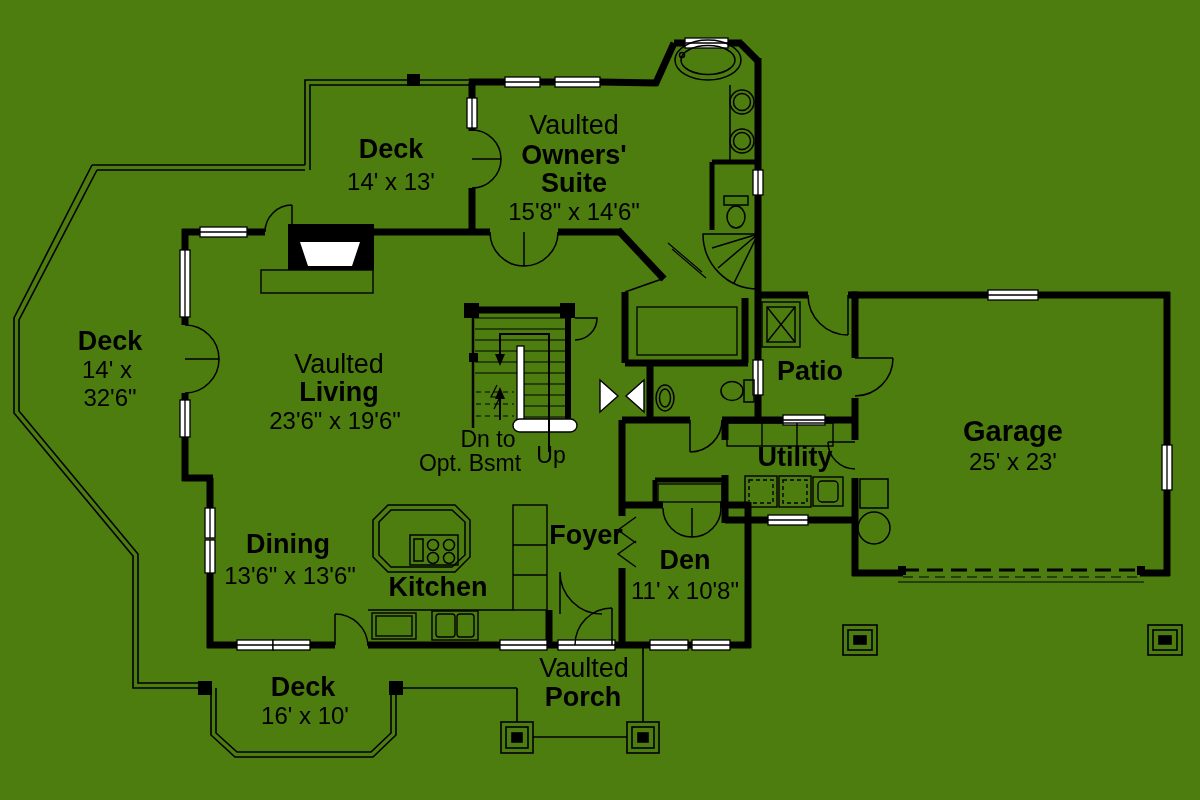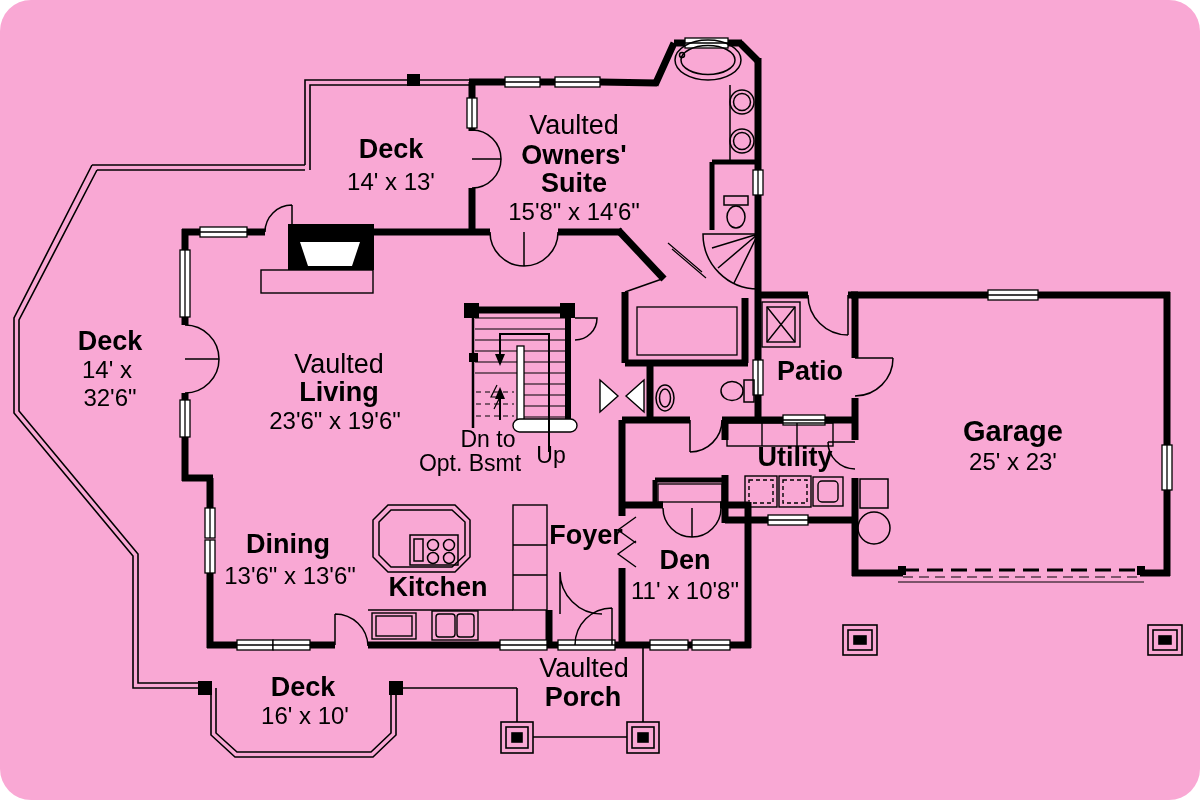--- a/index.html
+++ b/index.html
@@ -1,17 +1,17 @@
 <!DOCTYPE html>
 <html><head>
 <meta charset="utf-8">
 <style>
   html,body{margin:0;padding:0;background:#ffffff;}
-  .canvas{position:relative;width:1200px;height:800px;background:#f9a8d4;overflow:hidden;
-          font-family:"Liberation Sans",sans-serif;border-radius:31px;}
+  .canvas{position:relative;width:1200px;height:800px;background:#4d7c0f;overflow:hidden;
+          font-family:"Liberation Sans",sans-serif;}
   svg{display:block;}
   text{fill:#000;}
   .rname{font-weight:bold;font-size:27px;}
   .rname-lg{font-weight:bold;font-size:29px;}
   .rpref{font-weight:normal;font-size:27px;}
   .rdims{font-weight:normal;font-size:24px;}
   .rsmall{font-weight:normal;font-size:23px;}
 </style>
 </head>
 <body>

